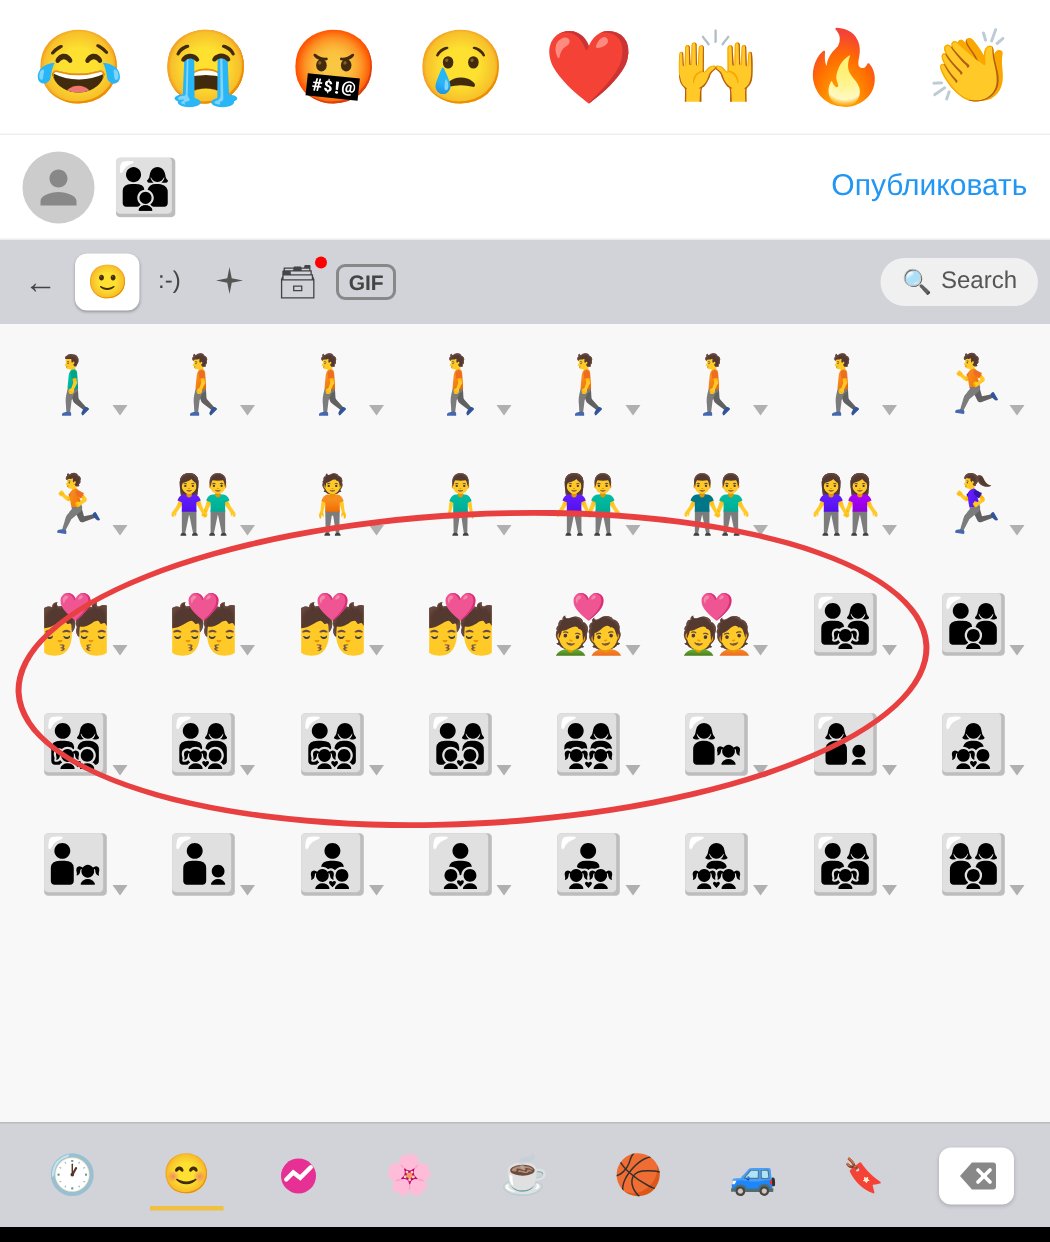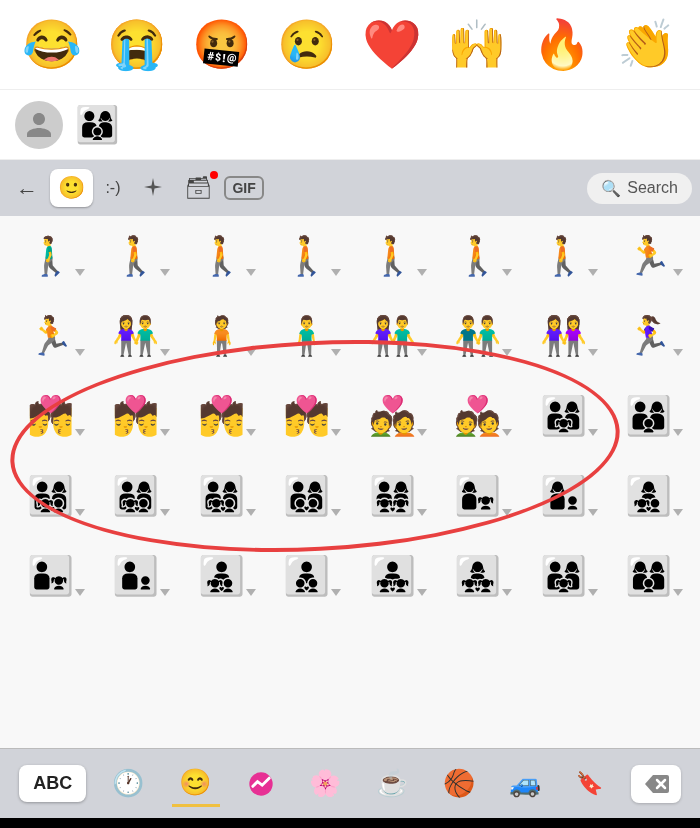--- a/index.html
+++ b/index.html
@@ -236,20 +236,21 @@
   <span class="top-emoji">👏</span>
 </div>
 
 <div id="post-bar">
   <div id="avatar">
     <svg viewBox="0 0 24 24">
       <path d="M12 12c2.7 0 4.8-2.1 4.8-4.8S14.7 2.4 12 2.4 7.2 4.5 7.2 7.2 9.3 12 12 12zm0 2.4c-3.2 0-9.6 1.6-9.6 4.8v2.4h19.2v-2.4c0-3.2-6.4-4.8-9.6-4.8z"></path>
     </svg>
   </div>
   <span id="post-emoji">👨‍👩‍👦</span>
+  <button id="publish-btn">Опубликовать</button>
 </div>
 
 <div id="keyboard-toolbar">
   <button class="toolbar-btn">←</button>
   <button class="toolbar-btn active">🙂</button>
   <button class="toolbar-btn" style="font-size:16px;">:-)</button>
   <button class="toolbar-btn">
     <svg width="24" height="24" viewBox="0 0 24 24" fill="#555">
       <path d="M12 2l1.5 7.5L21 11l-7.5 1.5L12 20l-1.5-7.5L3 11l7.5-1.5z"></path>
     </svg>
@@ -319,21 +320,20 @@
     <span class="emoji-cell" style="position:relative;">👨‍👧‍👧<span class="triangle-indicator"></span></span>
     <span class="emoji-cell" style="position:relative;">👩‍👧‍👧<span class="triangle-indicator"></span></span>
     <span class="emoji-cell" style="position:relative;">👨‍👩‍👧<span class="triangle-indicator"></span></span>
     <span class="emoji-cell" style="position:relative;">👩‍👩‍👦<span class="triangle-indicator"></span></span>
   </div>
 
   <div id="red-circle"></div>
 </div>
 
 <div id="bottom-keyboard-bar">
-  <button class="bottom-key abc-key">ABC</button>
   <button class="bottom-key" style="font-size:26px;">🕐</button>
   <button class="bottom-key active-yellow" style="font-size:26px;">😊</button>
   <button class="bottom-key">
     <svg width="28" height="28" viewBox="0 0 24 24">
       <circle cx="12" cy="12" r="10" fill="#e91e8c" opacity="0.9"></circle>
       <polyline points="5,14 9,10 13,13 19,7" stroke="white" stroke-width="2.5" fill="none" stroke-linecap="round"></polyline>
     </svg>
   </button>
   <button class="bottom-key" style="font-size:26px;">🌸</button>
   <button class="bottom-key" style="font-size:26px;">☕</button>

